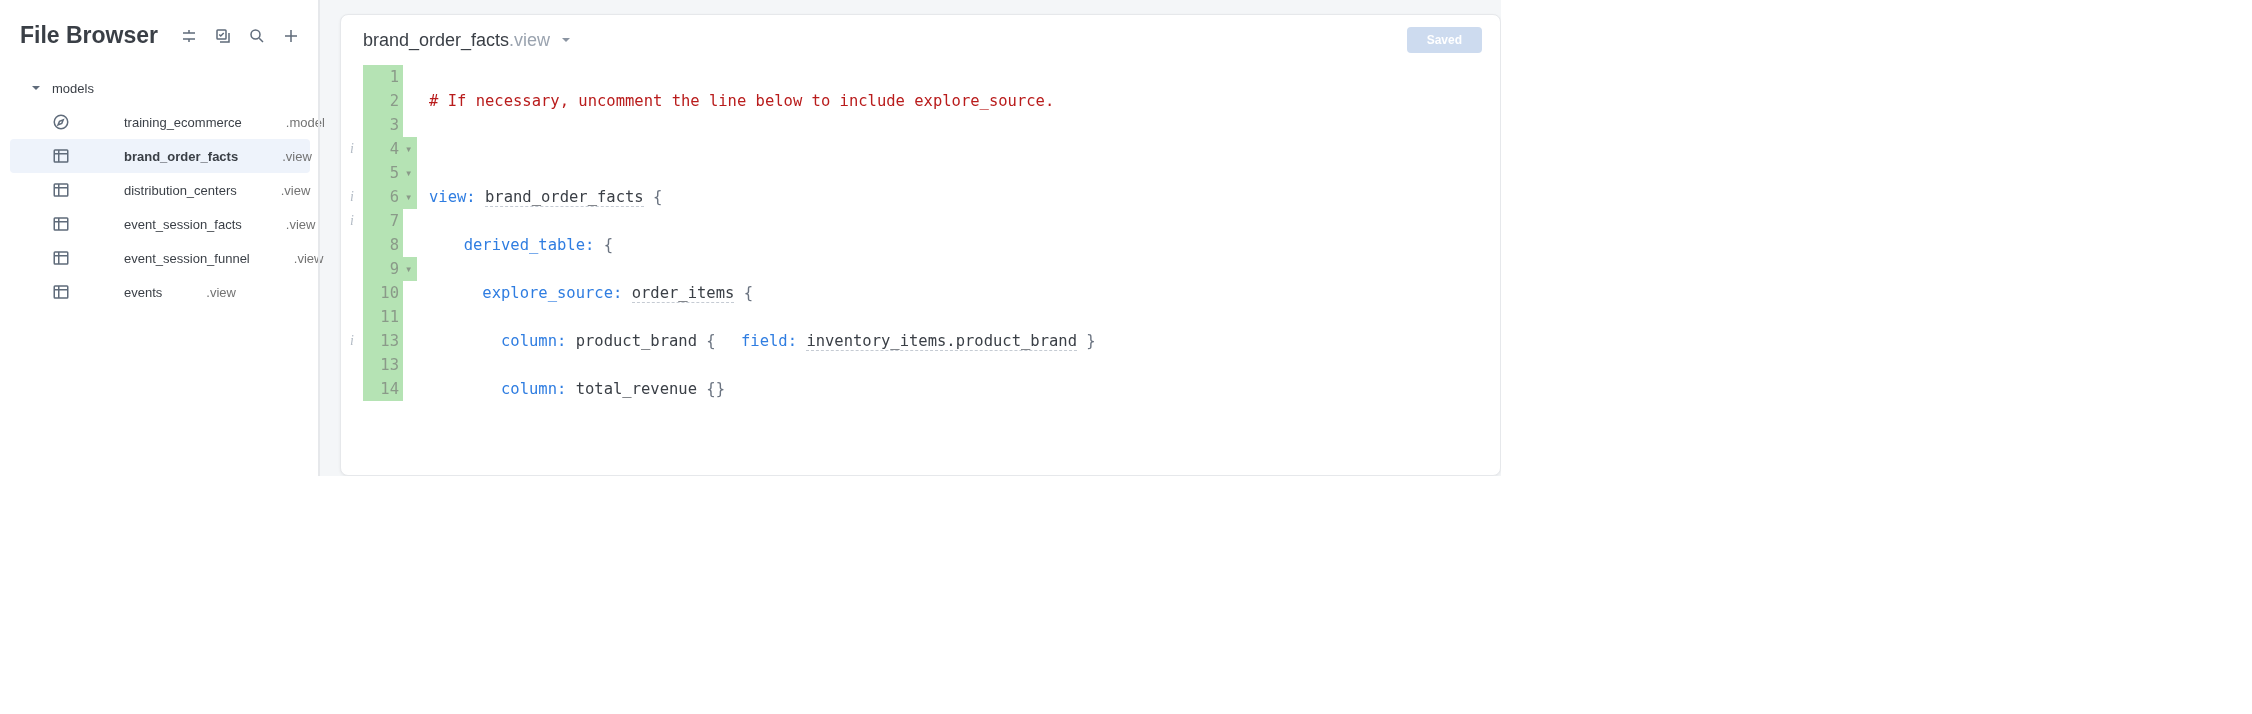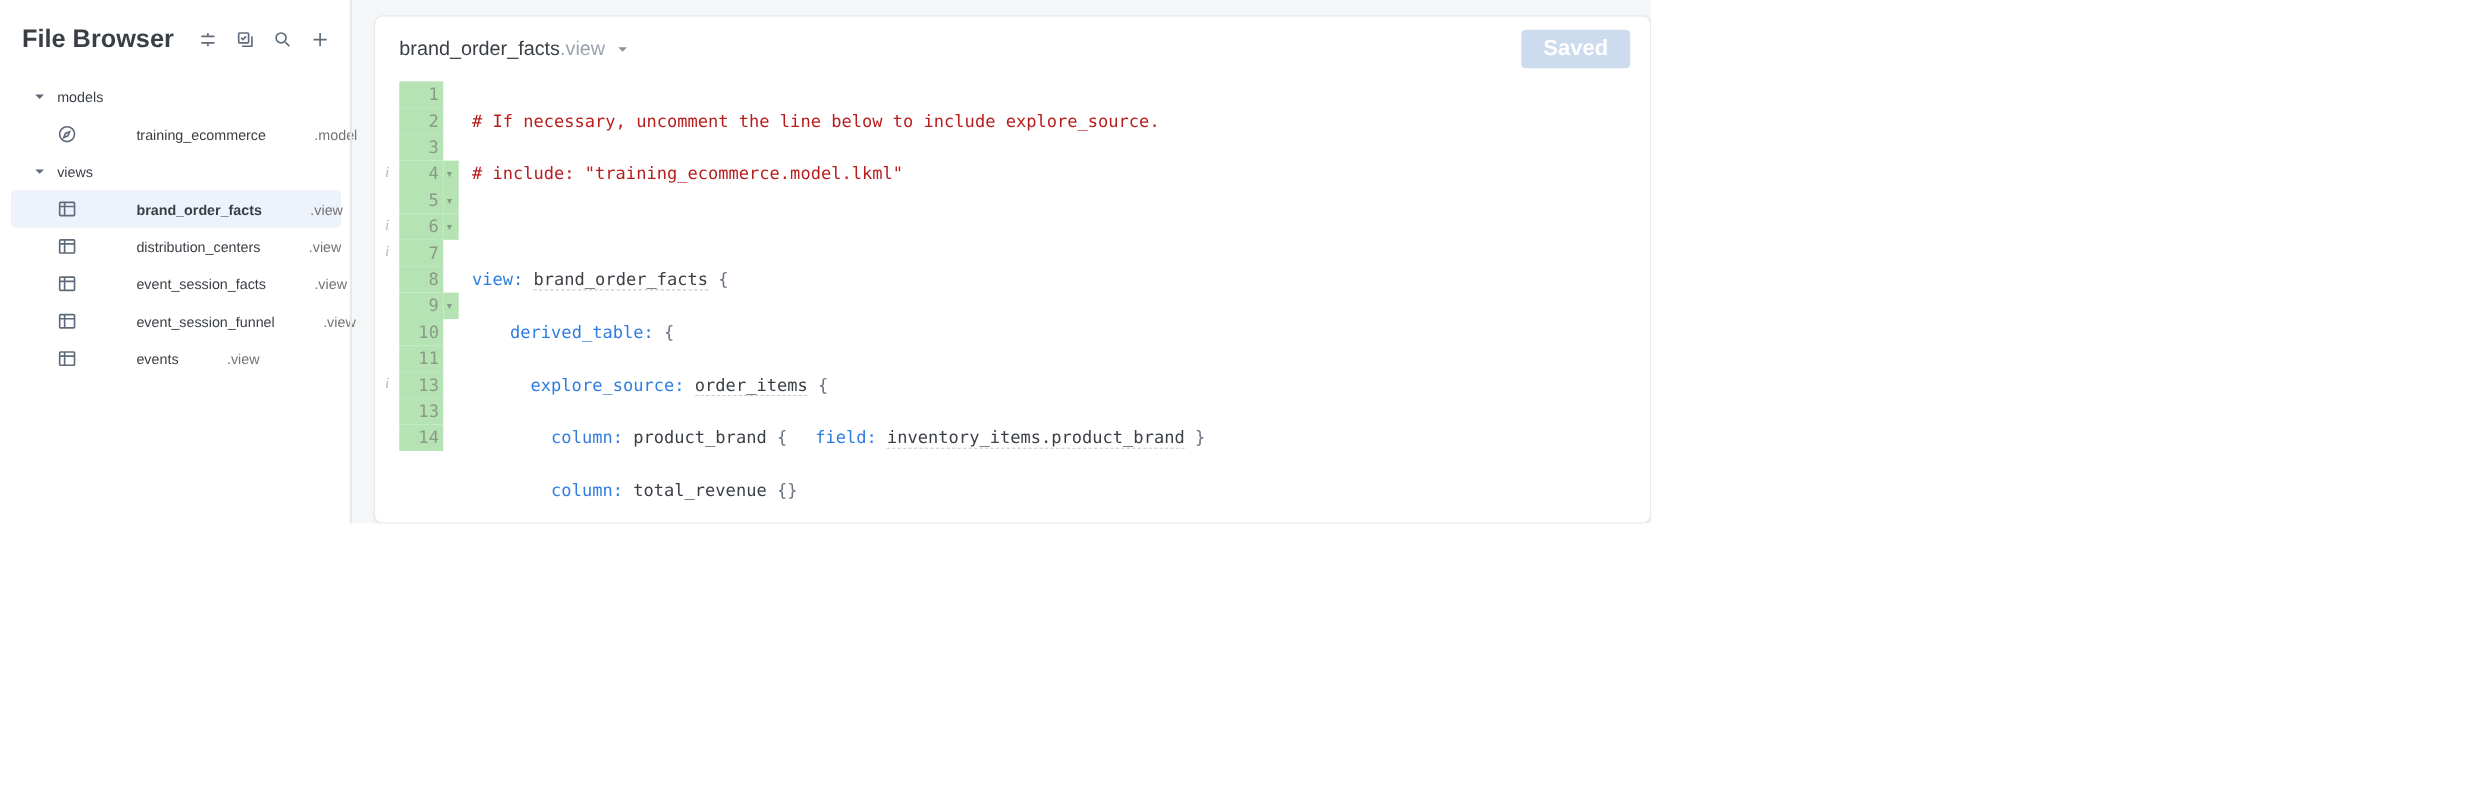--- a/index.html
+++ b/index.html
@@ -123,21 +123,21 @@
   .chevron-down {
     width: 12px; height: 12px;
     margin-left: 10px;
     color: #8a94a1;
   }
   .saved-btn {
     background: #cddbef;
     color: #fff;
     padding: 6px 20px;
     border-radius: 4px;
-    font-size: 20px;
+    font-size: 12px;
     font-weight: 600;
   }
 
   
   .code-area { display: flex; font-family: ui-monospace, "SF Mono", Menlo, Consolas, monospace; font-size: 15.5px; line-height: 24px; }
   .gutter {
     display: flex;
     flex-direction: column;
     padding-top: 2px;
   }
@@ -227,26 +227,20 @@
     <div class="tree-row file">
       <svg class="compass-icon" viewBox="0 0 24 24" fill="none" stroke="currentColor" stroke-width="2">
           <circle cx="12" cy="12" r="9"></circle>
           <path d="M15 9l-2 5-5 2 2-5z"></path>
         </svg>
       <span class="file-name">training_ecommerce</span>
         <span class="file-ext">.model</span>
       <span class="dot"></span>
     </div>
 
-    <div class="tree-row folder">
-      <svg class="caret" viewBox="0 0 12 12" fill="currentColor">
-          <path d="M2 4l4 4 4-4z"></path>
-        </svg>
-      <span class="file-name">views</span>
-    </div>
 
     <div class="tree-row file selected">
       <svg class="table-icon" viewBox="0 0 24 24" fill="none" stroke="currentColor" stroke-width="2">
           <rect x="3" y="4" width="18" height="16" rx="1"></rect>
           <path d="M3 9h18M9 4v16"></path>
         </svg>
       <span class="file-name bold">brand_order_facts</span>
         <span class="file-ext">.view</span>
       <span class="dot"></span>
     </div>
@@ -368,21 +362,20 @@
           </div>
         <div class="gutter-row">
             <div class="info-col"></div>
             <div class="num-col">14</div>
             <div class="fold-col"></div>
           </div>
       </div>
 
       <div class="code-lines">
 <div class="code-line"><span class="c-comment"># If necessary, uncomment the line below to include explore_source.</span></div>
-<div class="code-line"><span class="c-comment"># include: "training_ecommerce.model.lkml"</span></div>
 <div class="code-line"></div>
 <div class="code-line"><span class="c-key">view:</span> <span class="c-ident c-dotted">brand_order_facts</span> <span class="c-brace">{</span></div>
 <div class="code-line">  <span class="c-prop">derived_table:</span> <span class="c-brace">{</span></div>
 <div class="code-line">    <span class="c-prop">explore_source:</span> <span class="c-ident c-dotted">order_items</span> <span class="c-brace">{</span></div>
 <div class="code-line">      <span class="c-prop">column:</span> <span class="c-ident">product_brand</span> <span class="c-brace">{</span> <span class="c-prop">field:</span> <span class="c-ident c-dotted">inventory_items.product_brand</span> <span class="c-brace">}</span></div>
 <div class="code-line">      <span class="c-prop">column:</span> <span class="c-ident">total_revenue</span> <span class="c-brace">{}</span></div>
 
 
 
 

